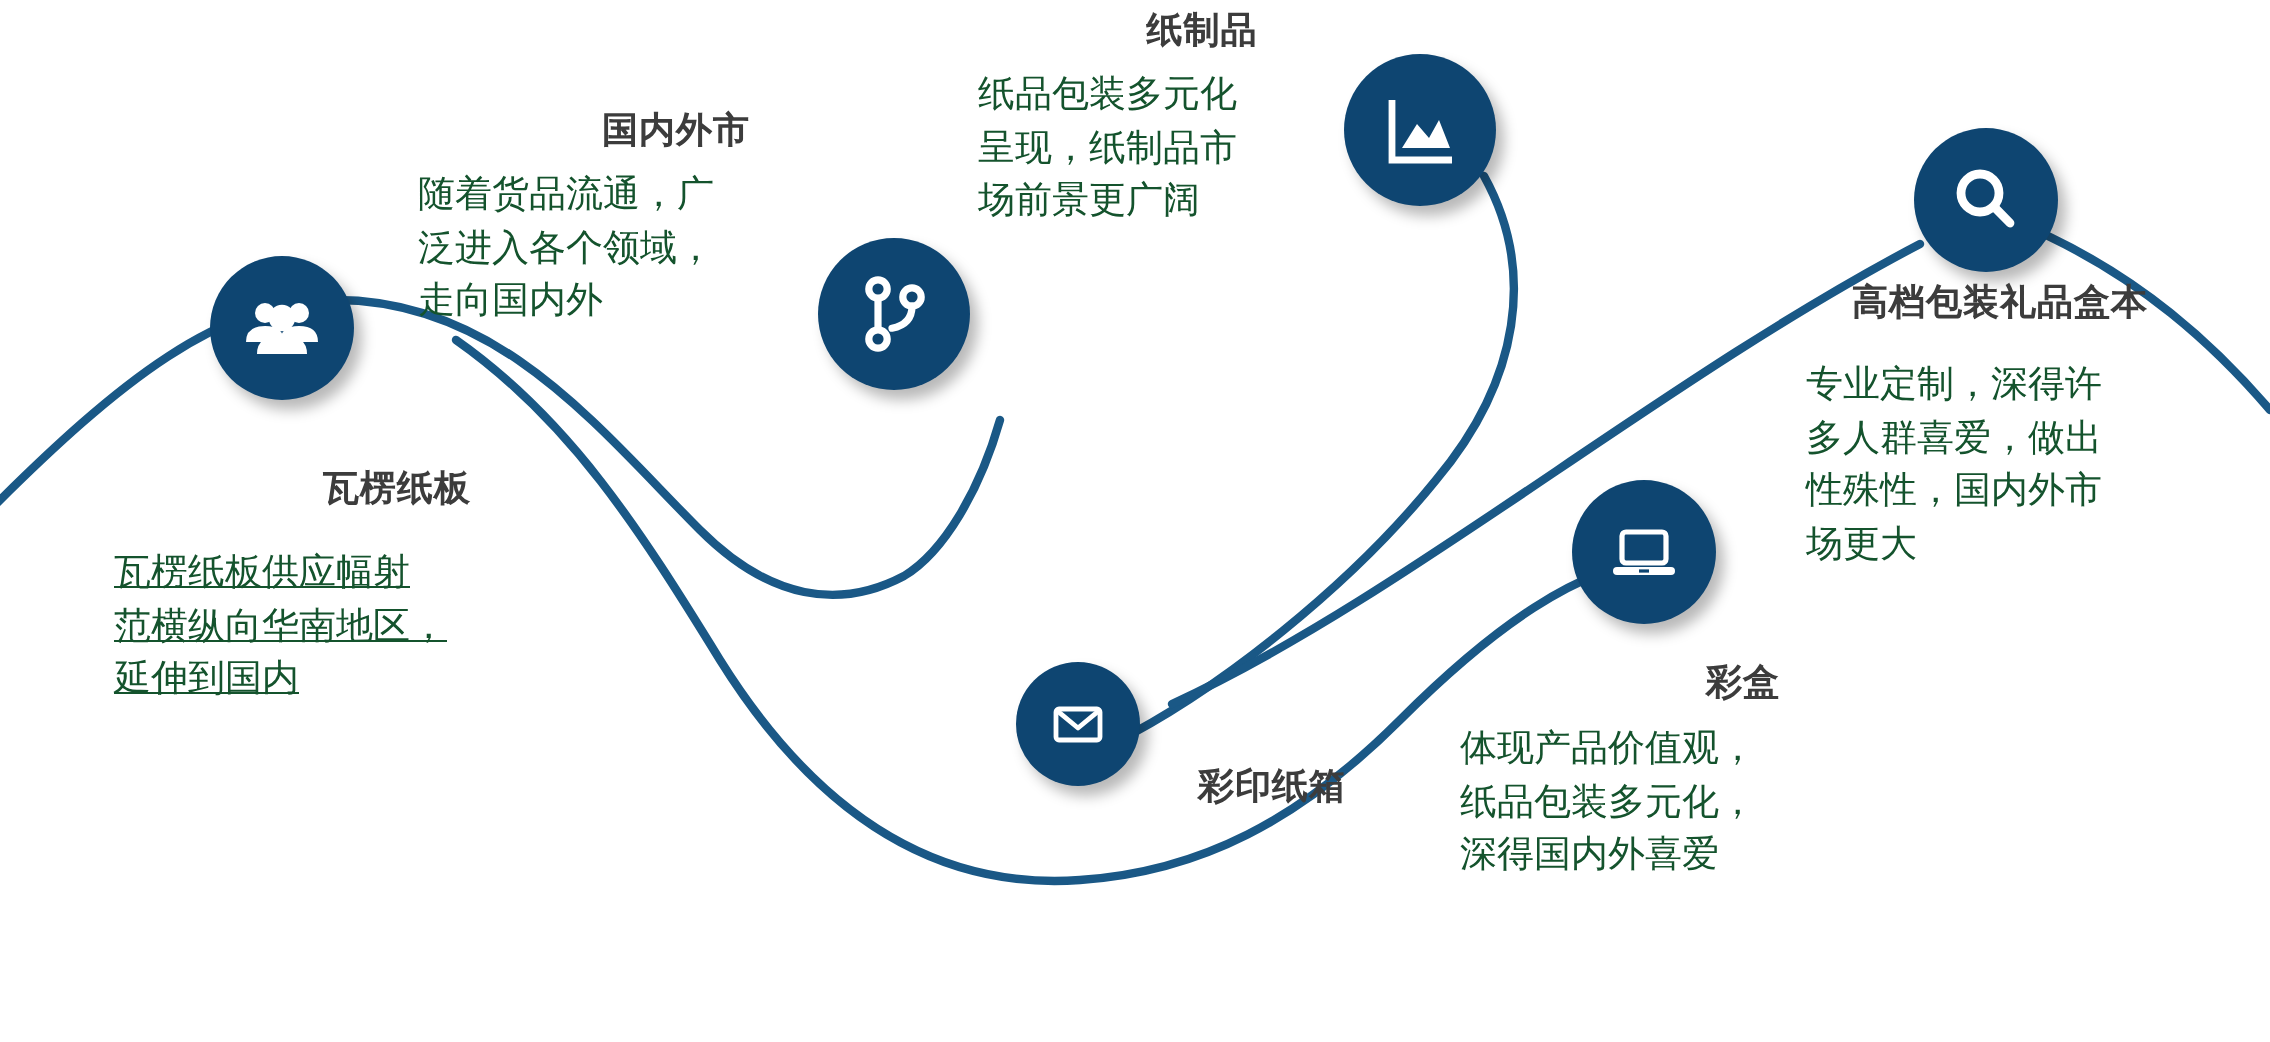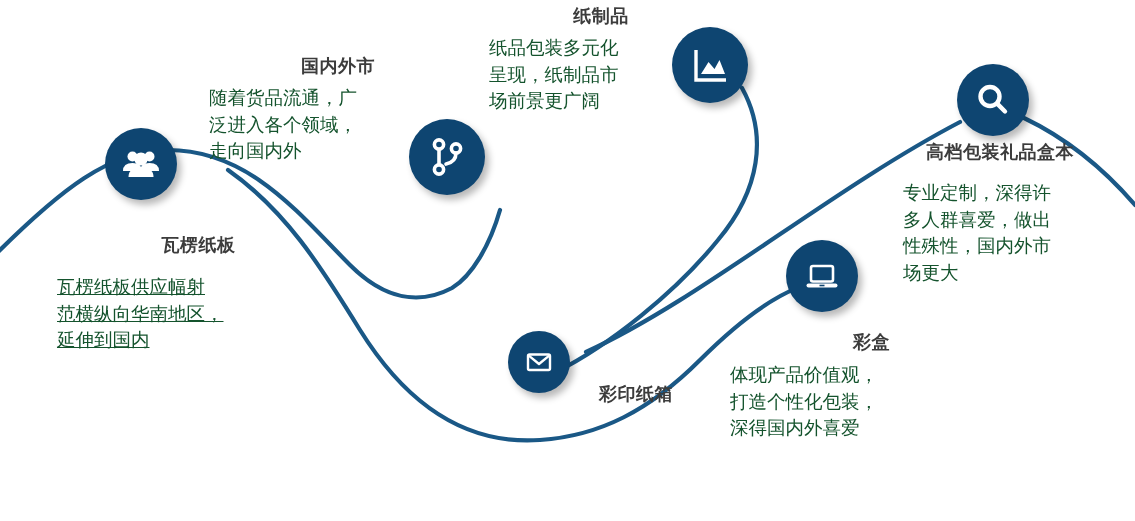--- a/index.html
+++ b/index.html
@@ -174,21 +174,21 @@
     <div class="heading">高档包装礼品盒本</div>
     <div class="body-text" style="margin-top:18px; padding-left:37px;">专业定制，深得许
 多人群喜爱，做出
 性殊性，国内外市
 场更大</div>
   </div>
 
   <div class="block t-left" style="left:730px; top:332px; width:220px;">
     <div class="heading" style="padding-left:63px;">彩盒</div>
     <div class="body-text" style="margin-top:10px;">体现产品价值观，
-打造个性化包装，
+纸品包装多元化，
 深得国内外喜爱</div>
   </div>
 
   <div class="block t-left" style="left:432px; top:384px; width:300px;margin-left:14px;">
     <div class="heading" style="padding-left:80px;">彩印纸箱</div>
   </div>
 
 </div>
 
 </body></html>

